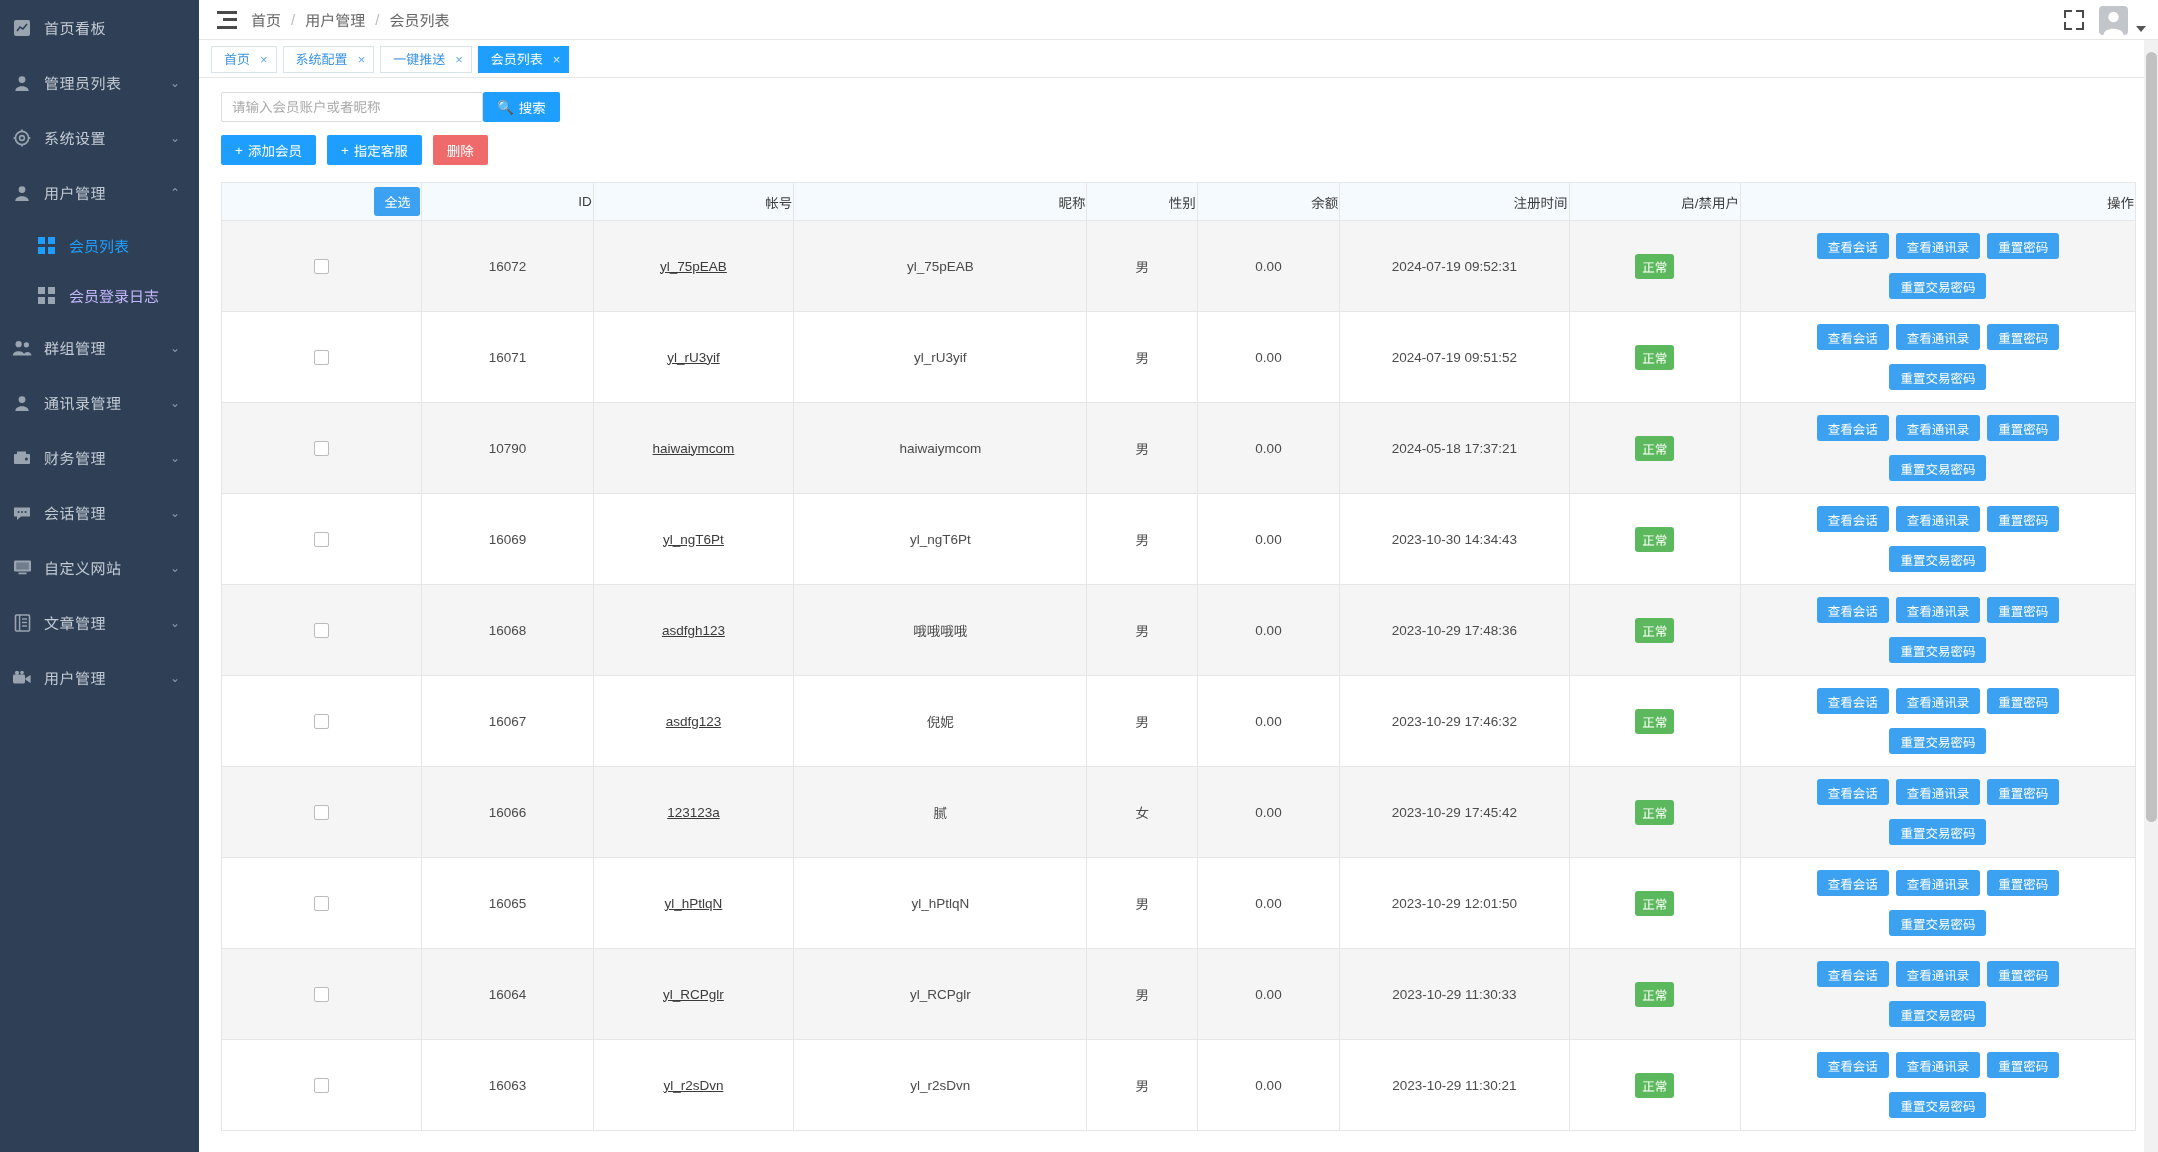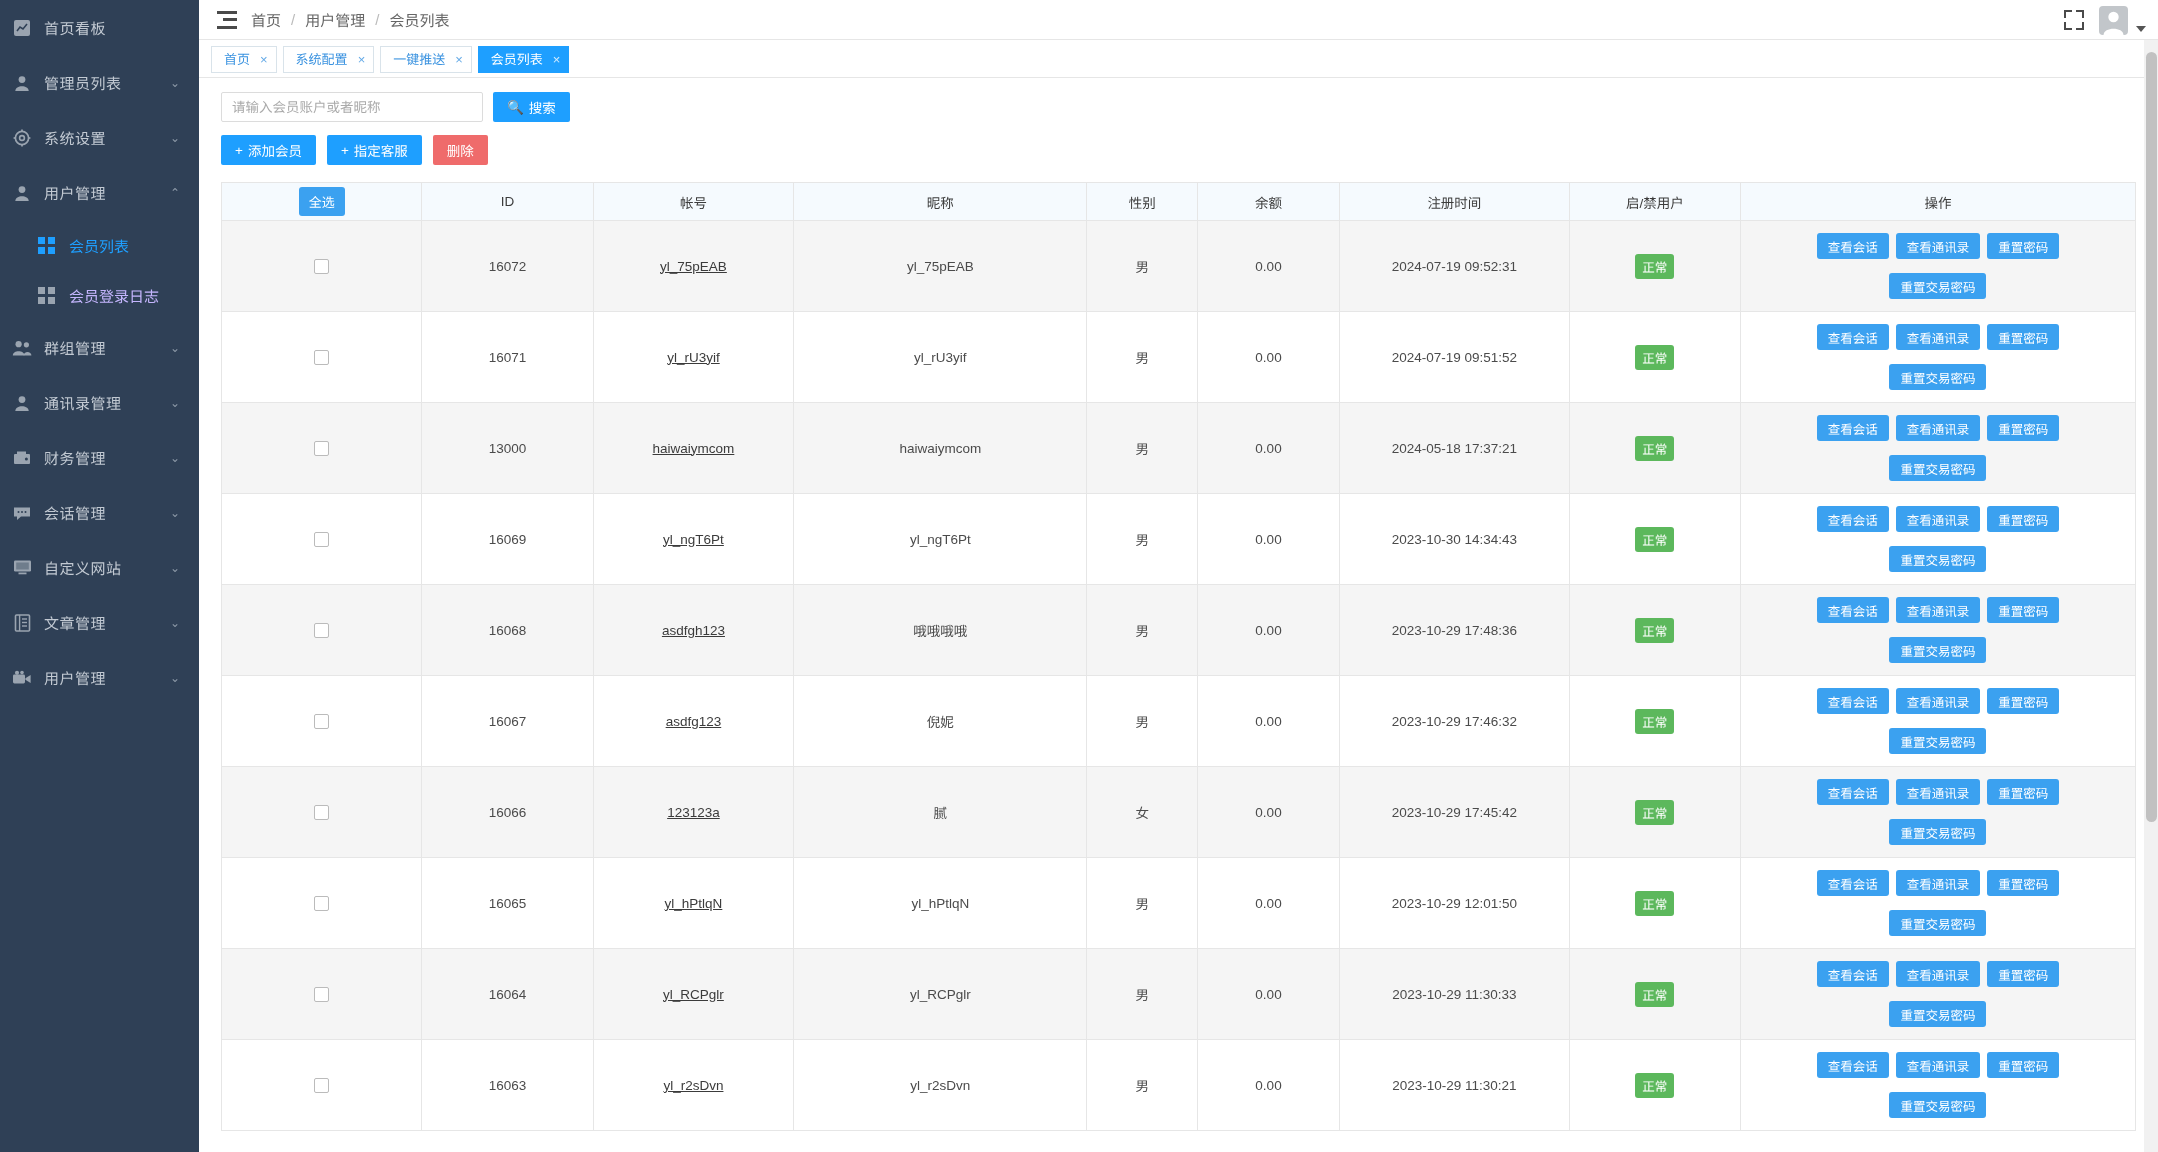--- a/index.html
+++ b/index.html
@@ -122,21 +122,21 @@
     font-size: 13px;
     padding: 0 8px 0 12px;
     display:flex; align-items:center; gap:10px;
     cursor: pointer; white-space:nowrap;
   }
   .tab.active { background:#1e9fff; border-color:#1e9fff; color:#fff; }
   .tab .x { font-size: 13px; opacity:.8; cursor:pointer; }
 
   
   .toolbar { padding: 14px 0 0 22px; }
-  .searchrow { display:flex; align-items:center; gap: 10px; }
+  .searchrow { display:flex; align-items:center; gap: 0; }
   .search-input {
     width: 262px; height: 30px;
     border: 1px solid #dcdcdc; border-radius: 2px;
     padding: 0 10px; font-size: 13.5px; color:#333;
     outline: none;
     font-family: "Liberation Sans", sans-serif;
   }
   .search-input::placeholder { color:#aaa; }
   .btn {
     border: none; border-radius: 2px;
@@ -161,20 +161,21 @@
     font-size: 13.5px;
     color: #4b4b4b;
   }
   table.grid th {
     background: #f5fafe;
     border: 1px solid #e6e6e6;
     height: 38px;
     font-weight: normal;
     color: #3c3c3c;
     font-size: 13.5px;
+    text-align: right;
   }
   table.grid td {
     border: 1px solid #e6e6e6;
     text-align: center;
     padding: 9px 4px;
     height: 91px;
     vertical-align: middle;
   }
   table.grid tbody tr.alt td { background: #f5f5f5; }
   .selall {
@@ -514,21 +515,21 @@
                   <button class="opbtn">查看会话</button>
                   <button class="opbtn">查看通讯录</button>
                   <button class="opbtn">重置密码</button>
                   <div style="flex-basis:100%;height:0"></div>
                   <button class="opbtn">重置交易密码</button>
                 </div>
               </td>
             </tr>
             <tr class="alt">
               <td><span class="chk"></span></td>
-              <td>13000</td>
+              <td>10790</td>
               <td><span class="acct">haiwaiymcom</span></td>
               <td>haiwaiymcom</td>
               <td>男</td>
               <td>0.00</td>
               <td>2024-05-18 17:37:21</td>
               <td><span class="badge-ok">正常</span></td>
               <td>
                 <div class="opbtns">
                   <button class="opbtn">查看会话</button>
                   <button class="opbtn">查看通讯录</button>

